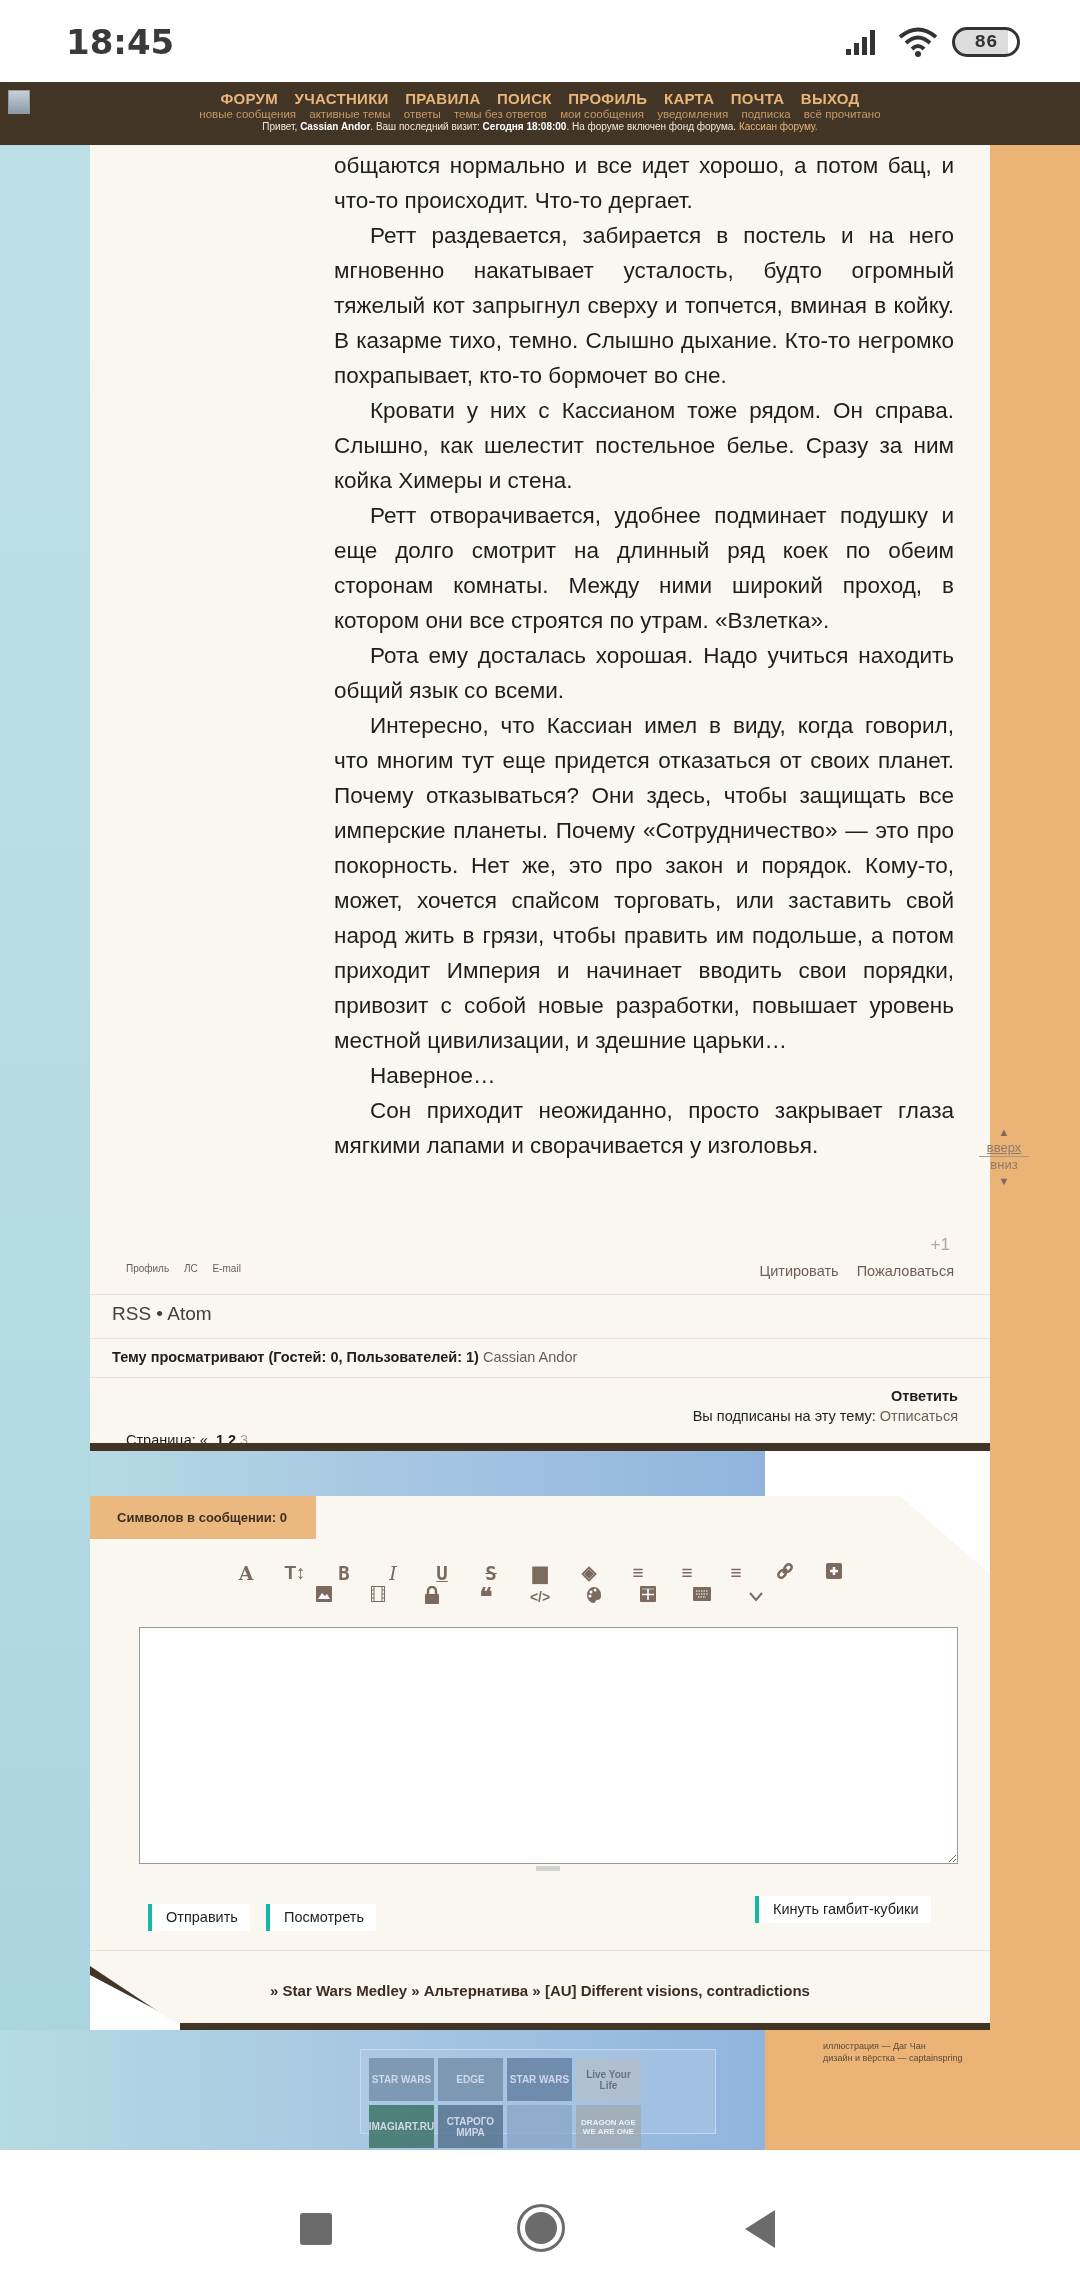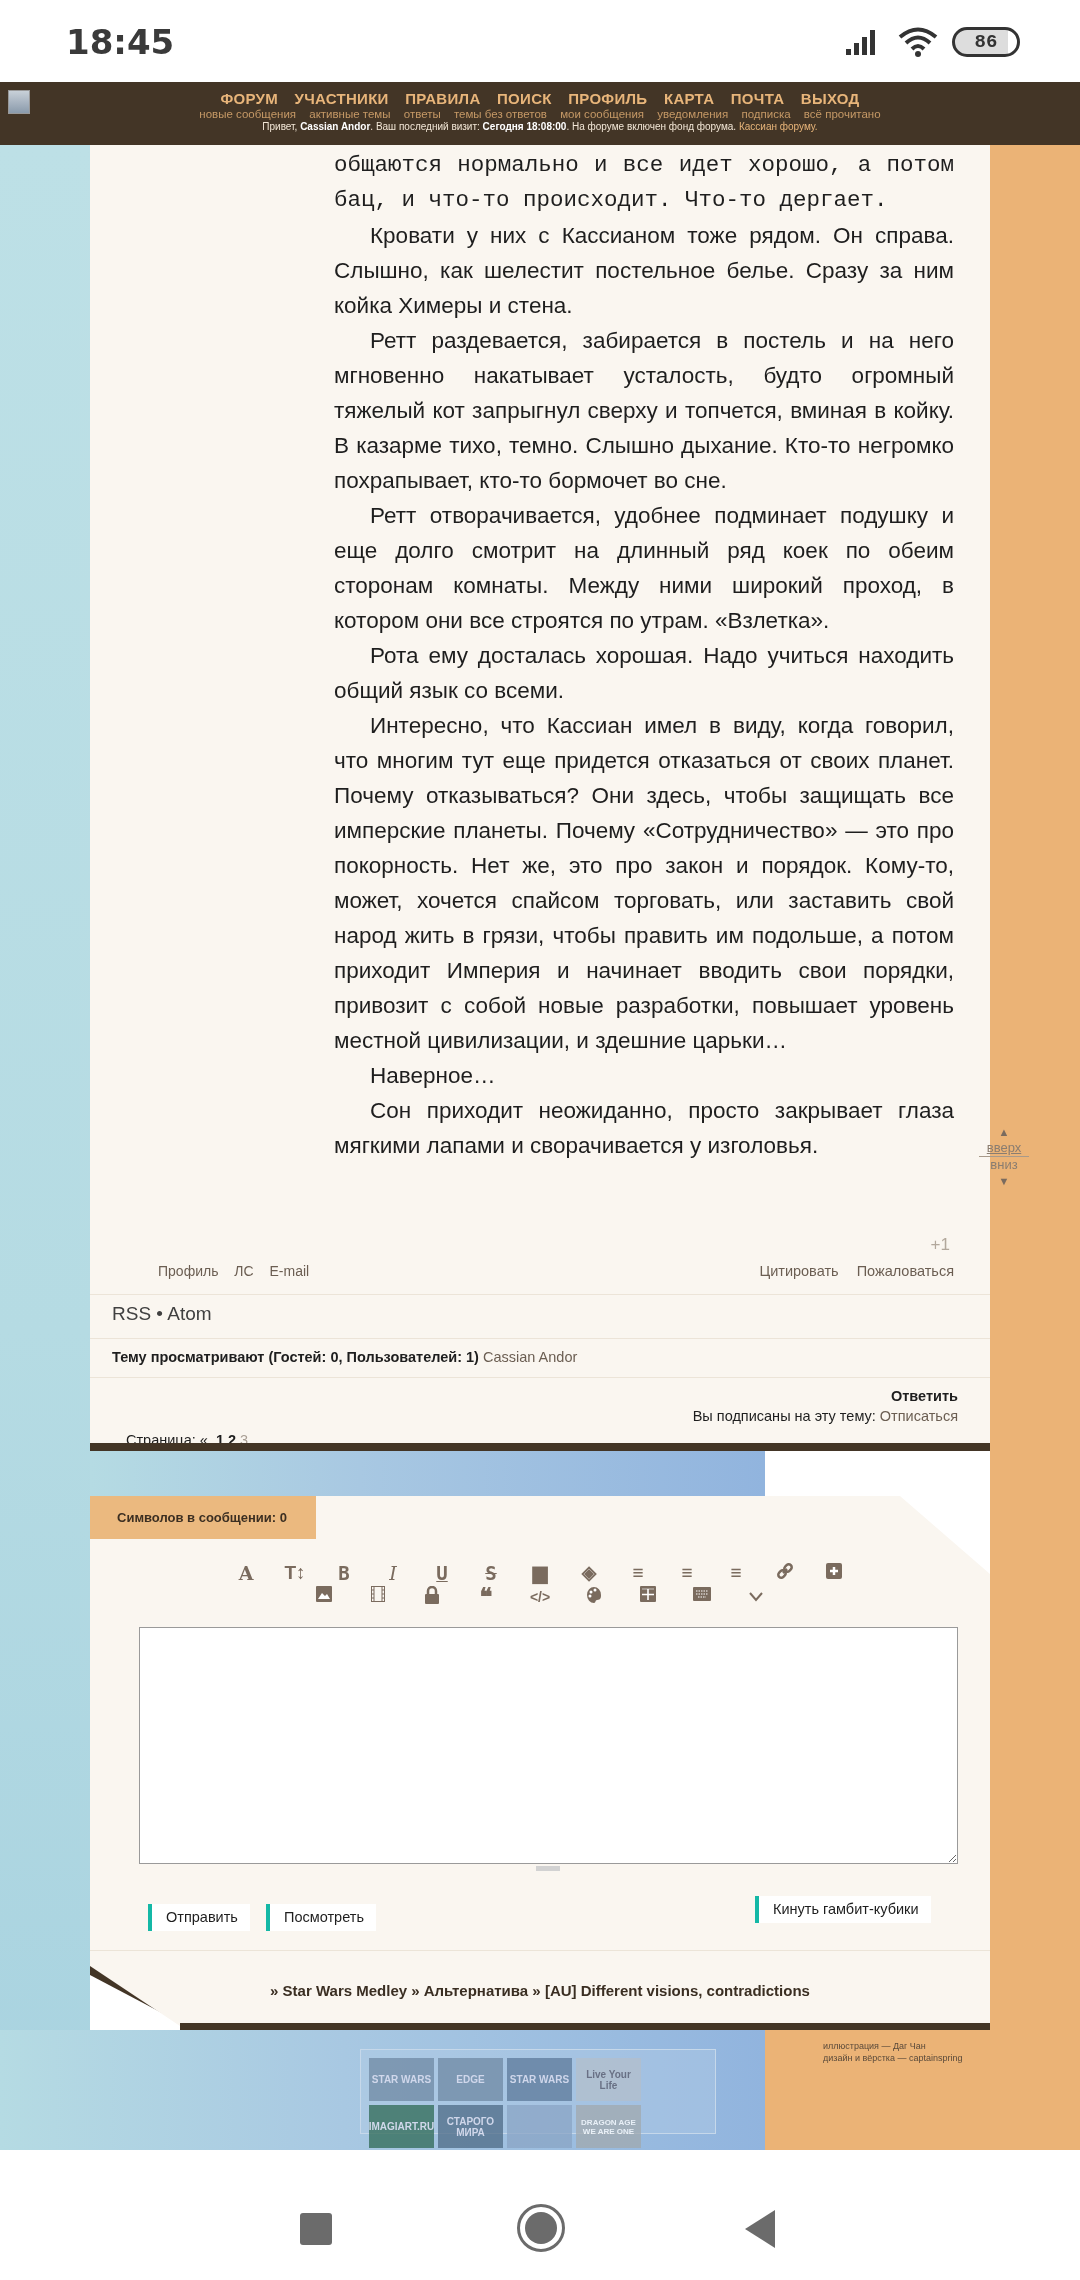--- a/index.html
+++ b/index.html
@@ -15,23 +15,23 @@
 .nav-sub{font-size:11.5px;color:#c69966;margin-top:1px;}
 .nav-sub span{margin:0 5px;}
 .nav-greet{font-size:10px;color:#f2e6d6;margin-top:1px;}
 .nav-greet b{color:#fff;}
 .nav-greet .help{color:#e8b57a;}
 .bg-left{position:absolute;left:0;top:145px;width:90px;height:1975px;background:linear-gradient(180deg,#bde0e6,#b5dbe3 60%,#a9d3e0);}
 .bg-right{position:absolute;left:990px;top:145px;width:90px;height:1975px;background:#ebb376;}
 .post{position:absolute;left:90px;top:145px;width:900px;height:1298px;background:#faf6f0;}
 .post-text{position:absolute;left:244px;top:3px;width:620px;font-size:22.5px;line-height:35px;color:#1e1e1e;text-align:justify;font-family:"Liberation Sans",sans-serif;}
 .post-text p{text-indent:36px;}
-.post-text p.cont{text-indent:0;font-family:Liberation Mono, monospace;}
+.post-text p.cont{text-indent:0;}
 .plus{position:absolute;right:40px;top:1090px;font-size:17px;color:#b2a89c;}
-.post-links{position:absolute;left:36px;top:1118px;font-size:14px;color:#6b5e52;margin-left:32px;}
+.post-links{position:absolute;left:36px;top:1118px;font-size:10px;color:#6b5e52;}
 .post-links span{margin-right:12px;}
 .post-actions{position:absolute;right:36px;top:1118px;font-size:14.5px;color:#6b5e52;}
 .post-actions span{margin-left:14px;}
 .divider{position:absolute;left:0;width:900px;height:1px;background:#ece4d8;}
 .rss{position:absolute;left:22px;top:1158px;font-size:19px;color:#404040;}
 .viewers{position:absolute;left:22px;top:1204px;font-size:14.5px;color:#1e1e1e;}
 .viewers b{font-weight:bold;}
 .viewers .vn{color:#6b5e52;}
 .pager{position:absolute;left:36px;top:1243px;font-size:14.5px;color:#1e1e1e;margin-top:44px;}
 .pager .pg{font-weight:bold;margin-left:4px;}
@@ -116,22 +116,22 @@
     <span>Привет, </span><b>Cassian Andor</b><span>.  Ваш последний визит: </span><b>Сегодня 18:08:00</b><span>.  На форуме включен фонд форума. </span><span class="help">Кассиан форуму.</span>
   </div>
 </div>
 
 <div class="bg-left"></div>
 <div class="bg-right"></div>
 
 <div class="post">
   <div class="post-text">
     <p class="cont">общаются нормально и все идет хорошо, а потом бац, и что-то происходит. Что-то дергает.</p>
+    <p>Ретт раздевается, забирается в постель и на него мгновенно накатывает усталость, будто огромный тяжелый кот запрыгнул сверху и топчется, вминая в койку. В казарме тихо, темно. Слышно дыхание. Кто-то негромко похрапывает, кто-то бормочет во сне.</p>
     <p>Кровати у них с Кассианом тоже рядом. Он справа. Слышно, как шелестит постельное белье. Сразу за ним койка Химеры и стена.</p>
-    <p>Ретт раздевается, забирается в постель и на него мгновенно накатывает усталость, будто огромный тяжелый кот запрыгнул сверху и топчется, вминая в койку. В казарме тихо, темно. Слышно дыхание. Кто-то негромко похрапывает, кто-то бормочет во сне.</p>
     <p>Ретт отворачивается, удобнее подминает подушку и еще долго смотрит на длинный ряд коек по обеим сторонам комнаты. Между ними широкий проход, в котором они все строятся по утрам. «Взлетка».</p>
     <p>Рота ему досталась хорошая. Надо учиться находить общий язык со всеми.</p>
     <p>Интересно, что Кассиан имел в виду, когда говорил, что многим тут еще придется отказаться от своих планет. Почему отказываться? Они здесь, чтобы защищать все имперские планеты. Почему «Сотрудничество» — это про покорность. Нет же, это про закон и порядок. Кому-то, может, хочется спайсом торговать, или заставить свой народ жить в грязи, чтобы править им подольше, а потом приходит Империя и начинает вводить свои порядки, привозит с собой новые разработки, повышает уровень местной цивилизации, и здешние царьки…</p>
     <p>Наверное…</p>
     <p>Сон приходит неожиданно, просто закрывает глаза мягкими лапами и сворачивается у изголовья.</p>
   </div>
   <div class="plus">+1</div>
   <div class="post-links">
     <span>Профиль</span>
     <span>ЛС</span>

